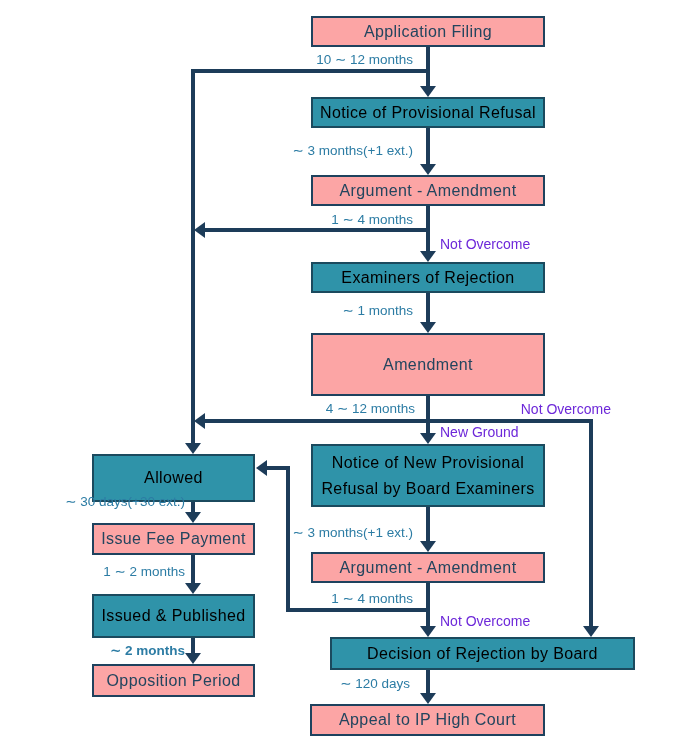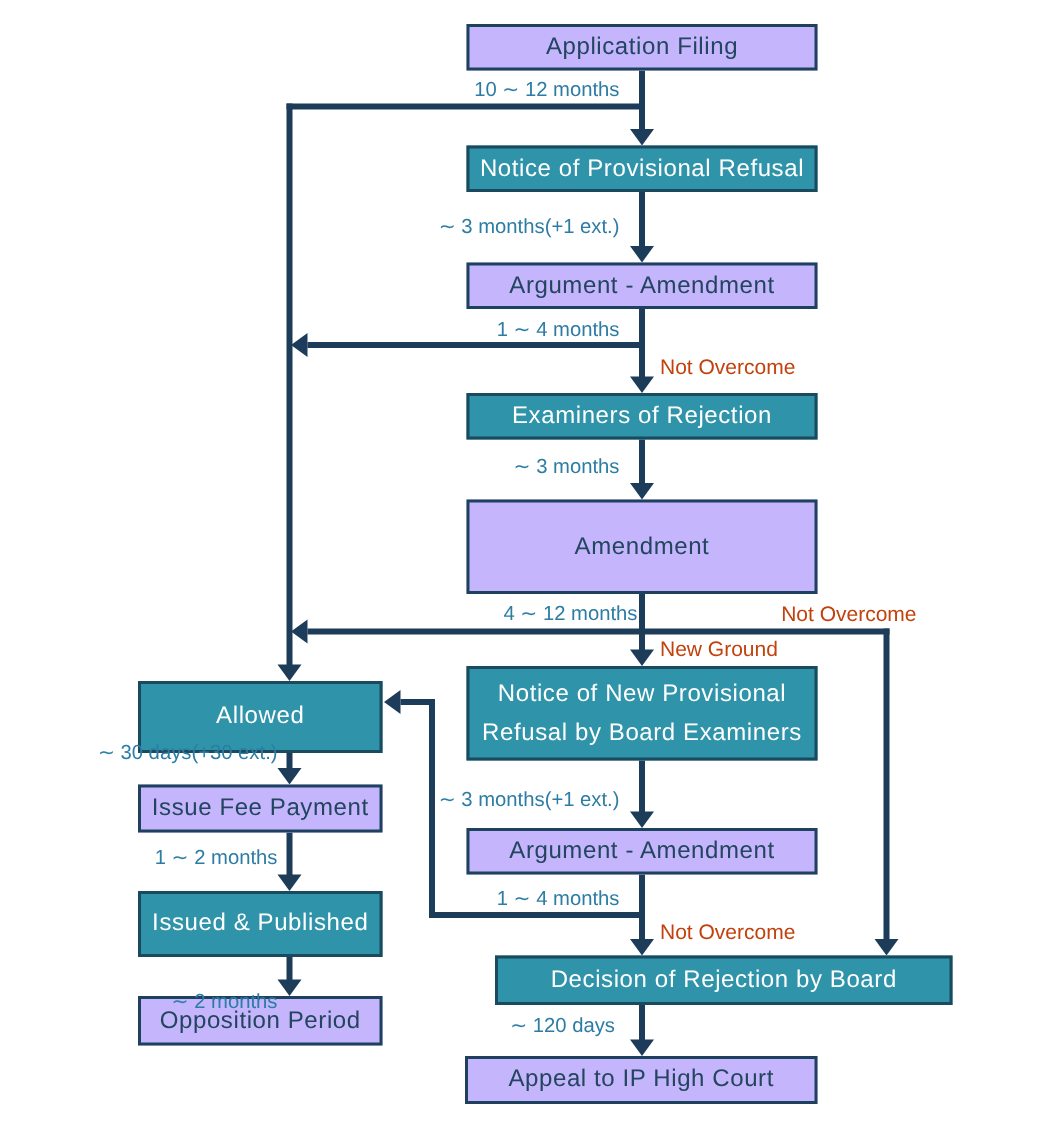--- a/index.html
+++ b/index.html
@@ -2,45 +2,45 @@
 <html><head>
 <meta charset="utf-8">
 <style>
   html,body{margin:0;padding:0;background:#ffffff;}
   #canvas{
     position:relative;width:700px;height:750px;background:#ffffff;overflow:hidden;
     font-family:"Liberation Sans","DejaVu Sans",sans-serif;
   }
   .box{
     position:absolute;box-sizing:border-box;
-    border:2px solid #1e425e;background:#c4b5fd;color:#23455e;
+    border:2px solid #1e425e;background:#fca5a5;color:#23455e;
     display:flex;flex-direction:column;align-items:center;justify-content:center;
     font-size:16px;letter-spacing:0.4px;text-align:center;line-height:1.6;
   }
   .box.teal{
-    background:#2f93a9;border-color:#1b4a5e;color:#ffffff;
+    background:#2f93a9;border-color:#1b4a5e;color:#000000;
   }
   .box span{display:block;}
   .vline,.hline{position:absolute;background:#1d3c59;}
   .vline{width:4px;}
   .hline{height:4px;}
   .arr-down{
     position:absolute;width:0;height:0;
     border-left:8px solid transparent;border-right:8px solid transparent;
     border-top:11px solid #1d3c59;
   }
   .arr-left{
     position:absolute;width:0;height:0;
     border-top:8px solid transparent;border-bottom:8px solid transparent;
     border-right:11px solid #1d3c59;
   }
   .lbl{
     position:absolute;font-size:13.5px;color:#2c7ca4;white-space:nowrap;line-height:16px;
   }
-  .lbl.navy{color:#c2410c;font-size:14px;}
+  .lbl.navy{color:#6d28d9;font-size:14px;}
 </style>
 </head>
 <body>
 
 <div id="canvas">
 
   <div class="vline" style="left:426px;top:47px;height:41px;"></div>
   <div class="arr-down" style="left:420px;top:86px;"></div>
 
   <div class="vline" style="left:426px;top:128px;height:37px;"></div>
@@ -141,25 +141,25 @@
   </div>
 
   <div class="box" style="left:92px;top:664px;width:163px;height:33px;">
     <span>Opposition Period</span>
   </div>
 
   <div class="lbl" style="right:287px;top:52px;">10 ∼ 12 months</div>
   <div class="lbl" style="right:287px;top:143px;">∼ 3 months(+1 ext.)</div>
   <div class="lbl" style="right:287px;top:212px;">1 ∼ 4 months</div>
   <div class="lbl navy" style="left:440px;top:236px;">Not Overcome</div>
-  <div class="lbl" style="right:287px;top:303px;">∼ 3 months</div>
-  <div class="lbl" style="right:275px;top:401px;">4 ∼ 12 months</div>
+  <div class="lbl" style="right:287px;top:303px;">∼ 1 months</div>
+  <div class="lbl" style="right:285px;top:401px;">4 ∼ 12 months</div>
   <div class="lbl navy" style="right:89px;top:401px;">Not Overcome</div>
   <div class="lbl navy" style="left:440px;top:424px;">New Ground</div>
   <div class="lbl" style="right:287px;top:525px;">∼ 3 months(+1 ext.)</div>
   <div class="lbl" style="right:287px;top:591px;">1 ∼ 4 months</div>
   <div class="lbl navy" style="left:440px;top:613px;">Not Overcome</div>
   <div class="lbl" style="right:290px;top:676px;">∼ 120 days</div>
   <div class="lbl" style="right:515px;top:494px;">∼ 30 days(+30 ext.)</div>
   <div class="lbl" style="right:515px;top:564px;">1 ∼ 2 months</div>
-  <div class="lbl" style="right:515px;top:660px;">∼ 2 months</div>
+  <div class="lbl" style="right:515px;top:643px;font-weight:bold;">∼ 2 months</div>
 
 </div>
 
 </body></html>

